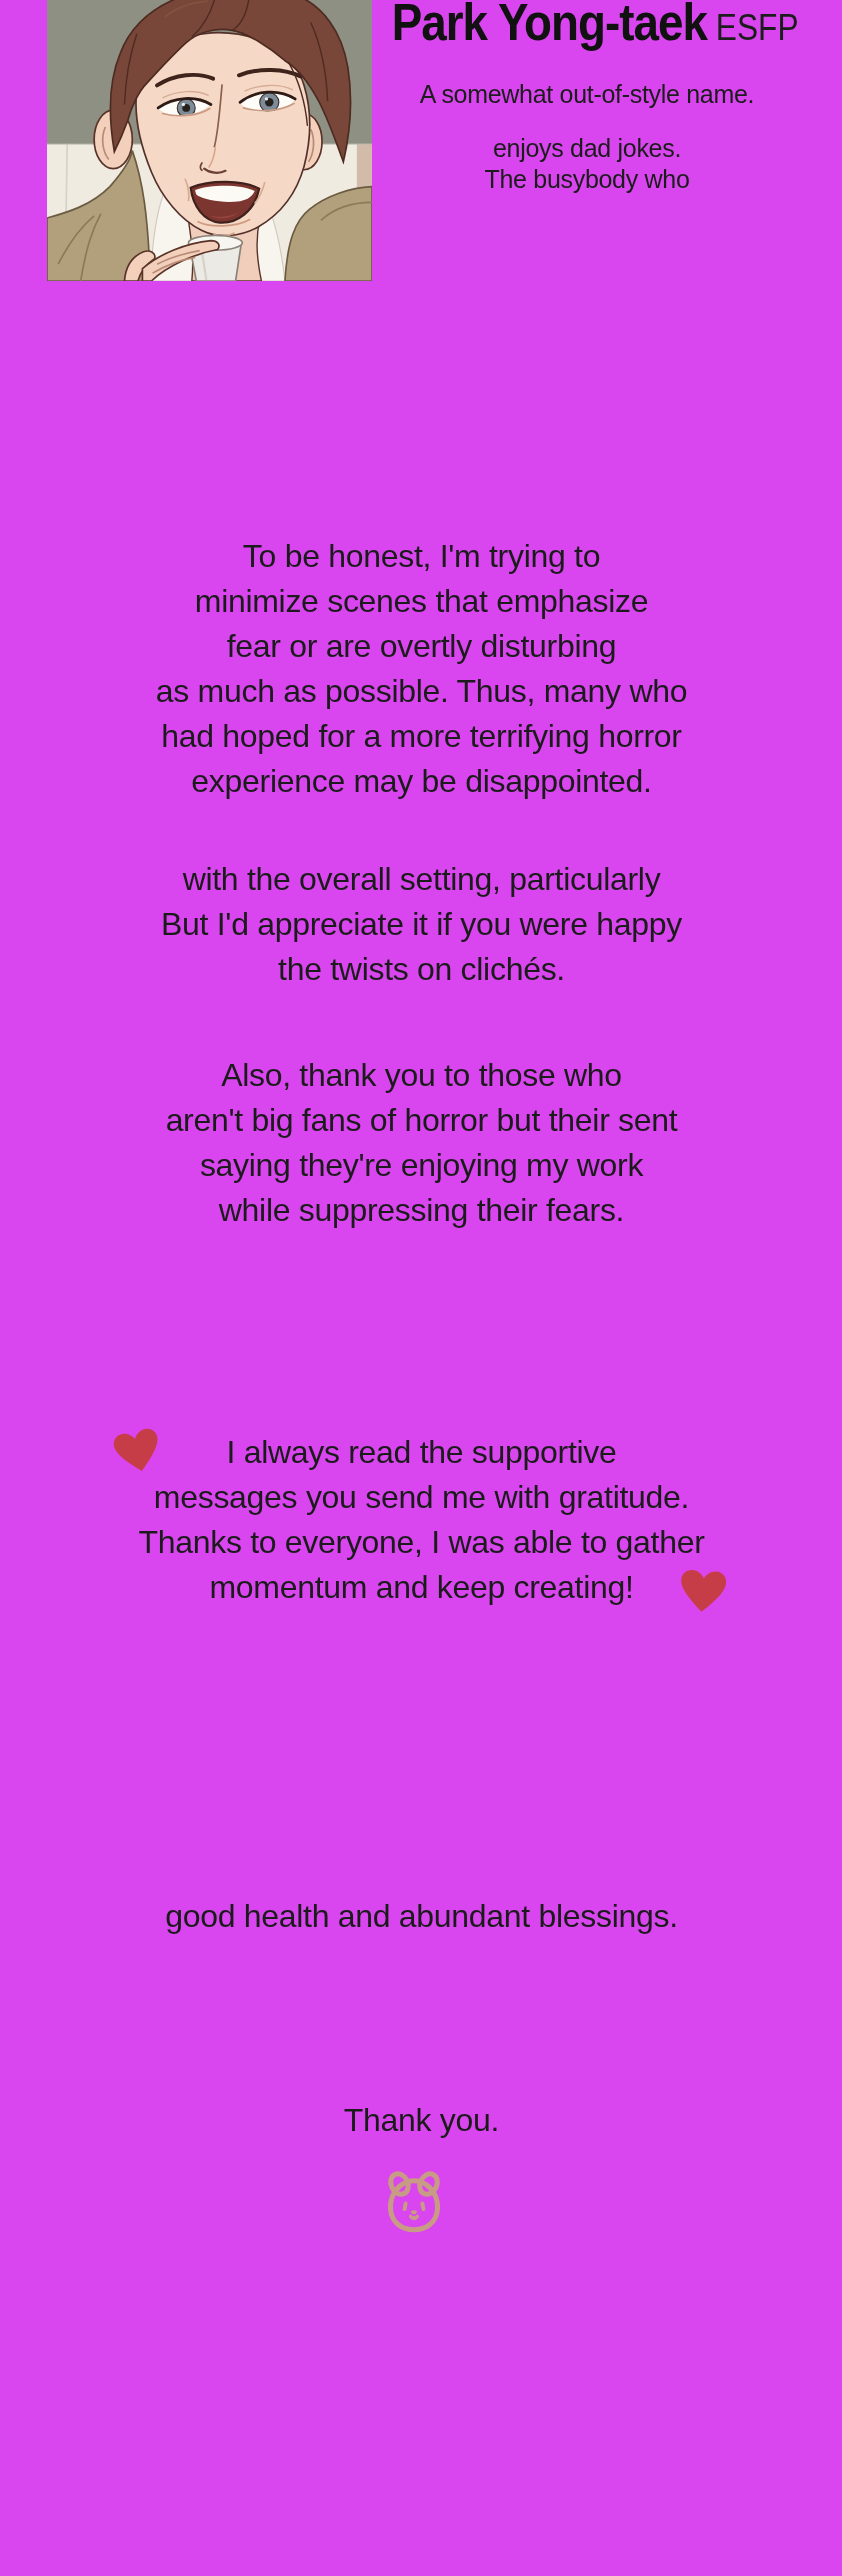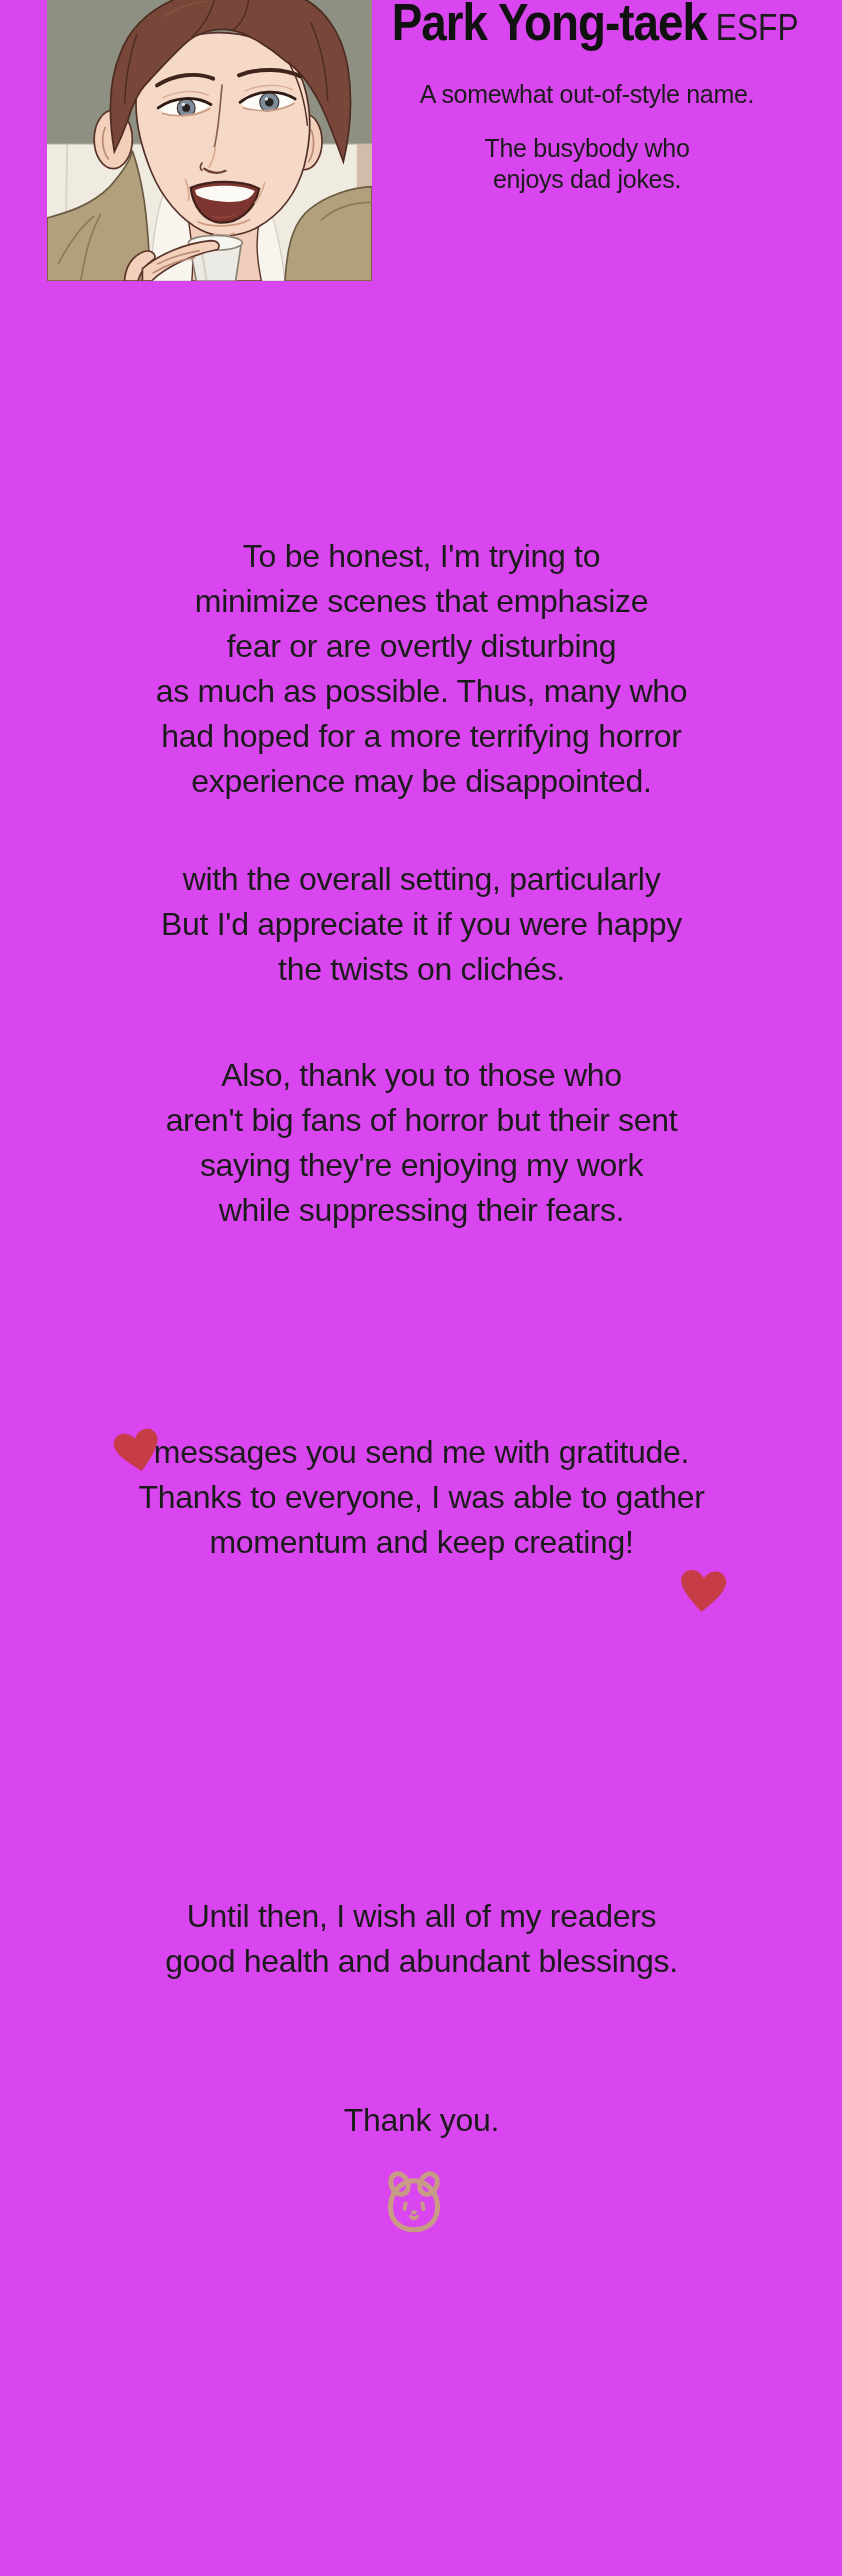--- a/index.html
+++ b/index.html
@@ -151,22 +151,22 @@
     </svg>
   </div>
 
   <div class="title-row">
     <span class="char-name">Park Yong-taek</span><span class="char-mbti">ESFP</span>
   </div>
 
   <div class="subtitle">A somewhat out-of-style name.</div>
 
   <div class="desc">
+    <div>enjoys dad jokes.</div>
     <div>The busybody who</div>
-    <div>enjoys dad jokes.</div>
   </div>
 
   <div class="para p1">
     <div>To be honest, I'm trying to</div>
     <div>minimize scenes that emphasize</div>
     <div>fear or are overtly disturbing</div>
     <div>as much as possible. Thus, many who</div>
     <div>had hoped for a more terrifying horror</div>
     <div>experience may be disappointed.</div>
   </div>
@@ -178,39 +178,39 @@
   </div>
 
   <div class="para p3">
     <div>Also, thank you to those who</div>
     <div>aren't big fans of horror but their sent</div>
     <div>saying they're enjoying my work</div>
     <div>while suppressing their fears.</div>
   </div>
 
   <div class="para p4">
+    <div>I always read the supportive</div>
     <div>messages you send me with gratitude.</div>
     <div>Thanks to everyone, I was able to gather</div>
     <div>momentum and keep creating!</div>
   </div>
 
   <div class="heart heart-left">
     <svg viewBox="0 0 24 22">
       <path d="M12 20.5 C5.2 14.3 2 10.2 2 6.8 C2 4.2 4.1 2.2 6.7 2.2 C8.9 2.2 10.9 3.6 12 5.6 C13.1 3.6 15.1 2.2 17.3 2.2 C19.9 2.2 22 4.2 22 6.8 C22 10.2 18.8 14.3 12 20.5 Z" fill="#c63d48"></path>
     </svg>
   </div>
   <div class="heart heart-right">
     <svg viewBox="0 0 24 22">
       <path d="M12 20.5 C5.2 14.3 2 10.2 2 6.8 C2 4.2 4.1 2.2 6.7 2.2 C8.9 2.2 10.9 3.6 12 5.6 C13.1 3.6 15.1 2.2 17.3 2.2 C19.9 2.2 22 4.2 22 6.8 C22 10.2 18.8 14.3 12 20.5 Z" fill="#c63d48"></path>
     </svg>
   </div>
 
 
   <div class="para p6">
-    <div>Until then, I wish all of my readers</div>
     <div>good health and abundant blessings.</div>
   </div>
 
   <div class="para closing">Thank you.</div>
 
   <div class="bear">
     <svg viewBox="0 0 104 120">
       <g fill="none" stroke="#c89c84" stroke-width="9" stroke-linecap="round" stroke-linejoin="round">
         <ellipse cx="26" cy="25" rx="15" ry="19" transform="rotate(-26 26 25)"></ellipse>
         <ellipse cx="78" cy="25" rx="15" ry="19" transform="rotate(26 78 25)"></ellipse>

